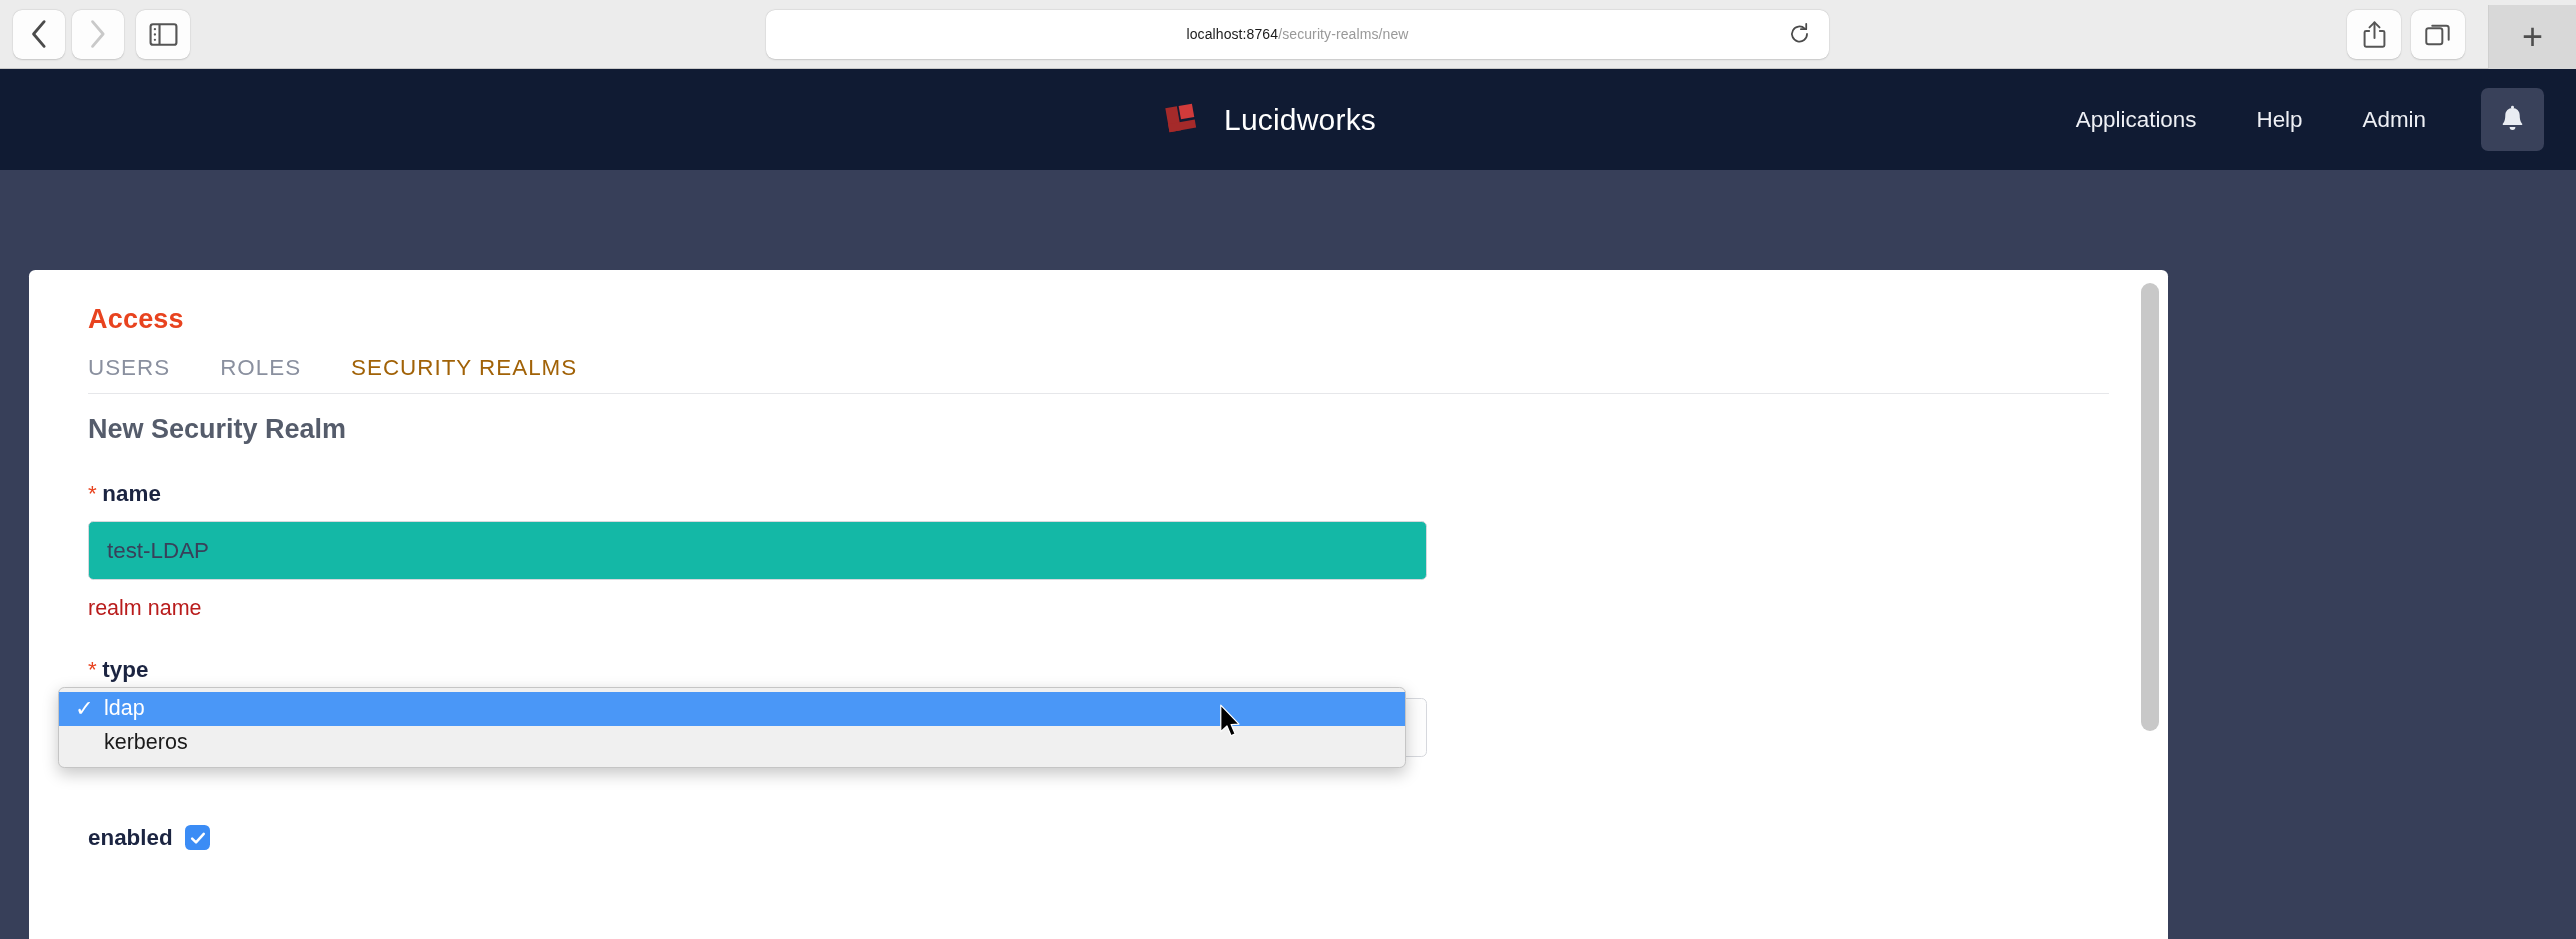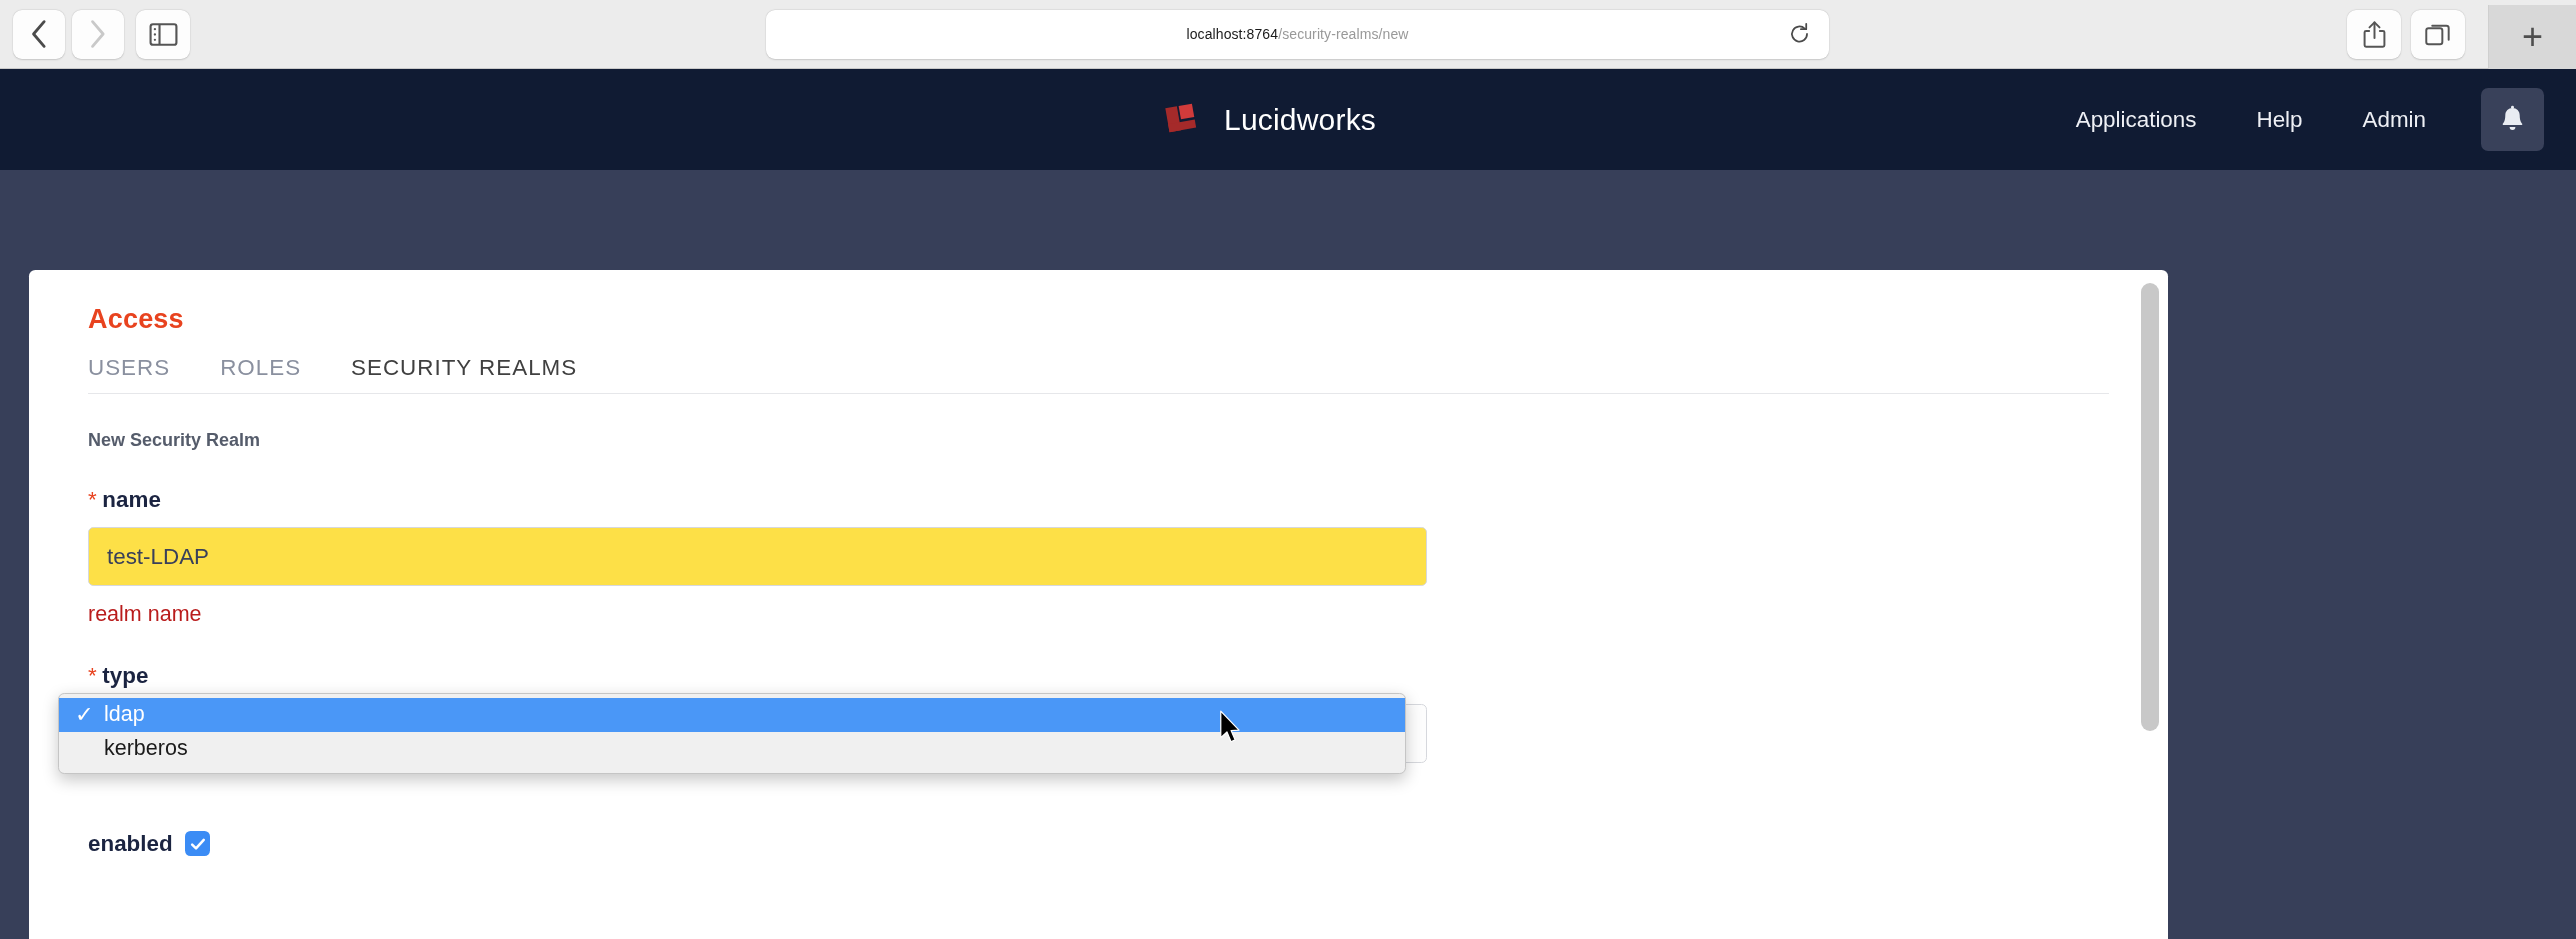--- a/index.html
+++ b/index.html
@@ -89,36 +89,36 @@
   }
   .tabs{
     display:flex; align-items:center; gap:0;
     margin-top:19.7px; border-bottom:0.9px solid #e6e7ea;
     padding-bottom:12.5px;
   }
   .tab{
     font-size:22.4px; color:#8a909f; letter-spacing:1px; cursor:pointer;
     margin-right:50px;
   }
-  .tab.active{ color:#404040; }
+  .tab.active{ color:#a16207; }
 
   .section-title{
-    margin-top:36px; font-size:18px; color:#555c6b; font-weight:700;
+    margin-top:20px; font-size:27px; color:#555c6b; font-weight:700;
   }
 
   .field{ margin-top:36px; }
   .field-label{
     font-size:22.4px; color:#1b2441; font-weight:700; letter-spacing:0.1px;
   }
   .req{ color:#e8431f; font-weight:400; margin-right:5.4px; }
   .text-input{
     display:block; margin-top:14.3px;
     width:1339px; height:59px;
     border:0.9px solid #d6d8dd; border-radius:5.4px;
-    background:#fde047; padding:0 18px;
+    background:#14b8a6; padding:0 18px;
     font-family:"Liberation Sans", sans-serif;
     font-size:22.4px; color:#39405a;
   }
   .helper{
     margin-top:16px; font-size:21.5px; color:#b91c1c;
   }
 
   .select-wrap{ position:relative; margin-top:14.3px; }
   .select-box{
     width:1339px; height:59px;

